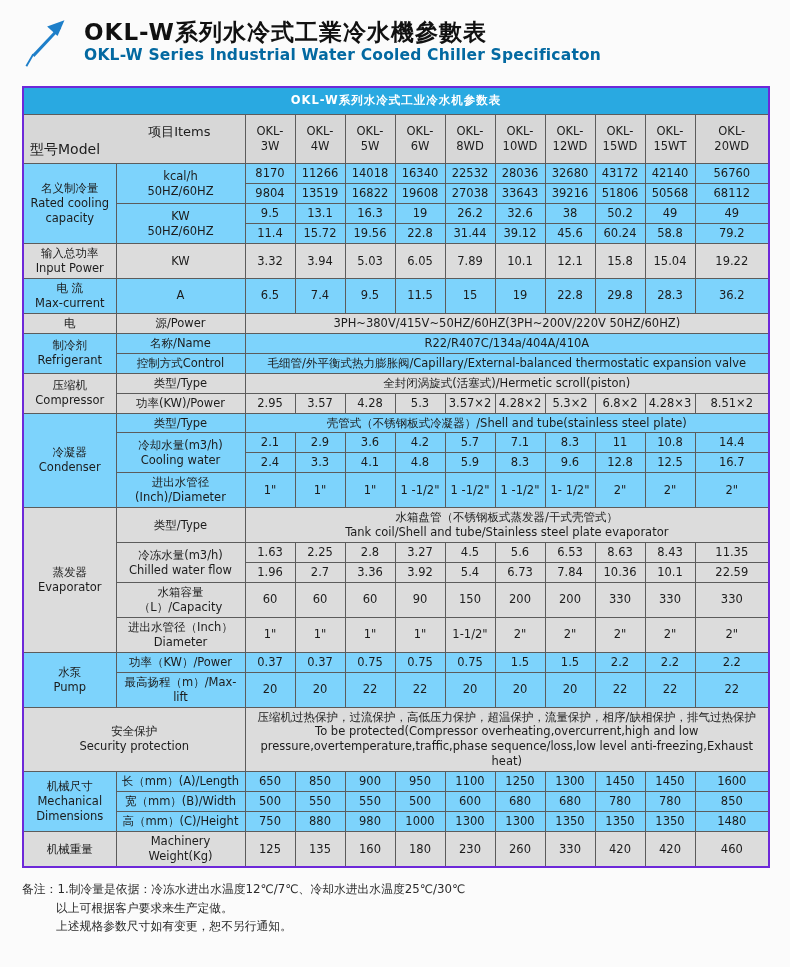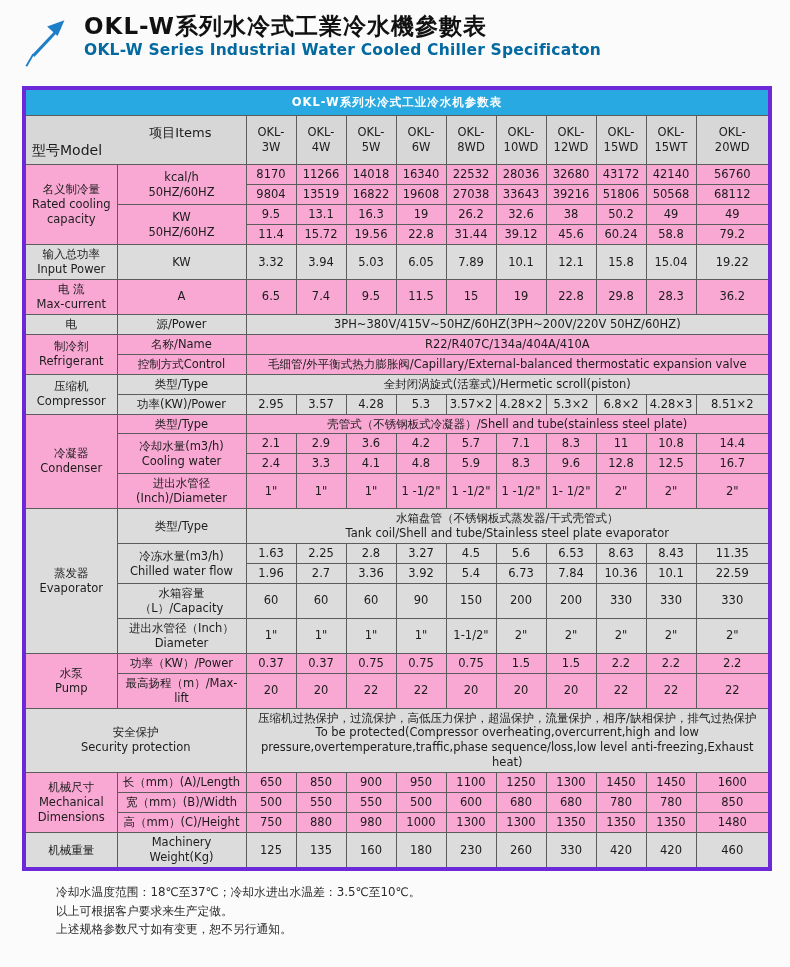--- a/index.html
+++ b/index.html
@@ -5,31 +5,31 @@
   * { margin:0; padding:0; box-sizing:border-box; }
   html,body { background:#fbfbfb; }
   body {
     width:790px; min-height:967px;
     font-family:"DejaVu Sans","Liberation Sans",sans-serif;
     color:#1c1c1c;
   }
   .page { width:790px; padding:8px 22px 14px 22px; }
 
   
-  .doc-header { display:flex; align-items:flex-start; gap:10px; margin:4px 0 16px 0; }
+  .doc-header { display:flex; align-items:center; gap:10px; margin:4px 0 16px 0; }
   .logo { width:52px; height:56px; flex:0 0 auto; margin-top:2px; }
   .titles { padding-top:0; }
   .title-zh { font-size:23px; font-weight:700; letter-spacing:1px; color:#111; line-height:1.25; }
   .title-en { font-size:15.5px; font-weight:600; color:#0369a1; letter-spacing:0.2px; }
 
   
   table.spec {
     border-collapse:collapse; table-layout:fixed; width:746px;
-    border:4px solid #6d28d9;
-    background:#f9a8d4;
+    border:2px solid #6d28d9;
+    background:#7dd3fc;
   }
   table.spec th, table.spec td {
     border:1px solid #5c5c5c;
     font-size:11.5px; line-height:1.3;
     text-align:center; vertical-align:middle;
     padding:2px 2px; white-space:pre-line; word-wrap:break-word;
   }
   .title-bar {
     background:#29a9e1; color:#fff; font-size:17px; font-weight:600;
     letter-spacing:1px; padding:4px 2px; height:27px;
@@ -432,19 +432,19 @@
           <td class="val">260</td>
           <td class="val">330</td>
           <td class="val">420</td>
           <td class="val">420</td>
           <td class="val">460</td>
         </tr>
       </tbody>
   </table>
 
   <div class="notes">
-    <div class="line indent">冷却水温度范围：18℃至37℃；冷却水进出水温差：3.5℃至10℃。</div>
+    <div class="line">备注：1.制冷量是依据：冷冻水进出水温度12℃/7℃、冷却水进出水温度25℃/30℃</div>
     <div class="line indent">以上可根据客户要求来生产定做。</div>
     <div class="line indent">上述规格参数尺寸如有变更，恕不另行通知。</div>
 
   </div>
 
 </div>
 
 </body></html>

